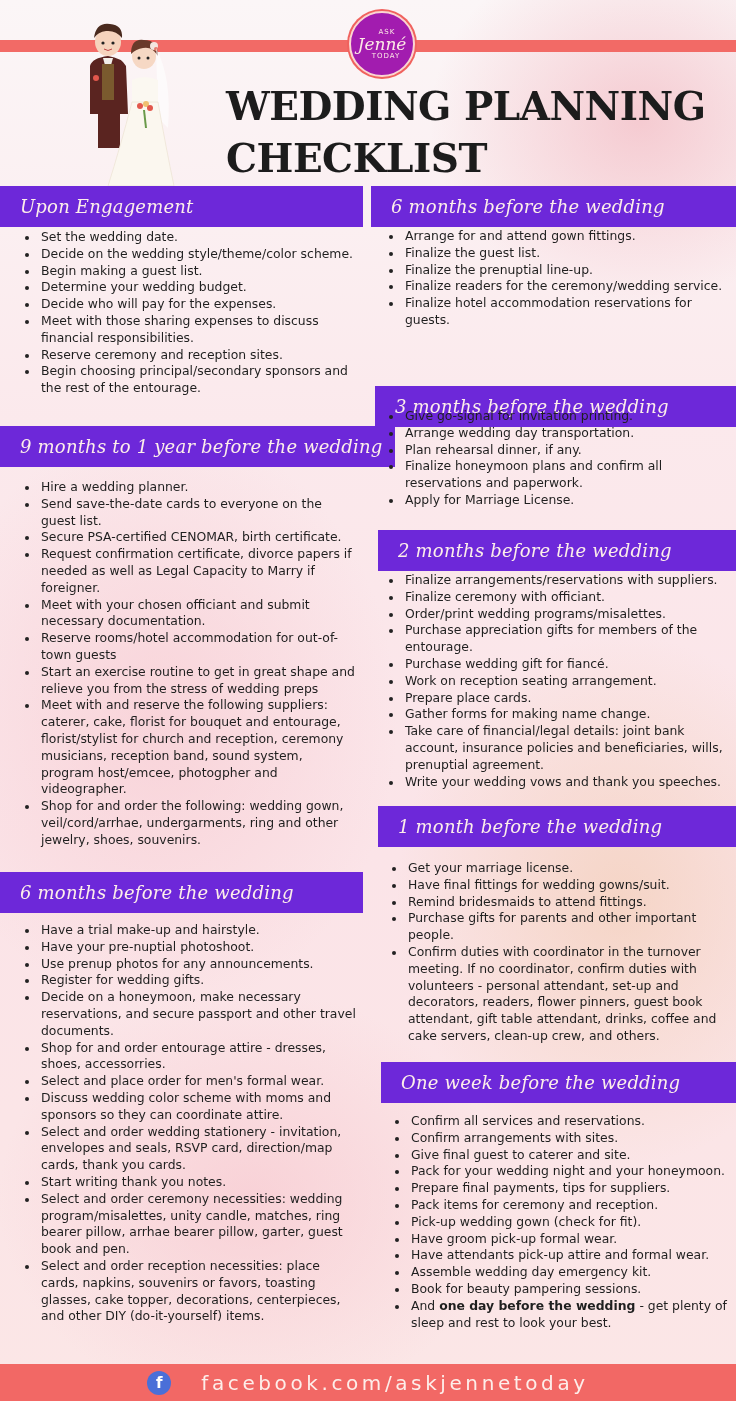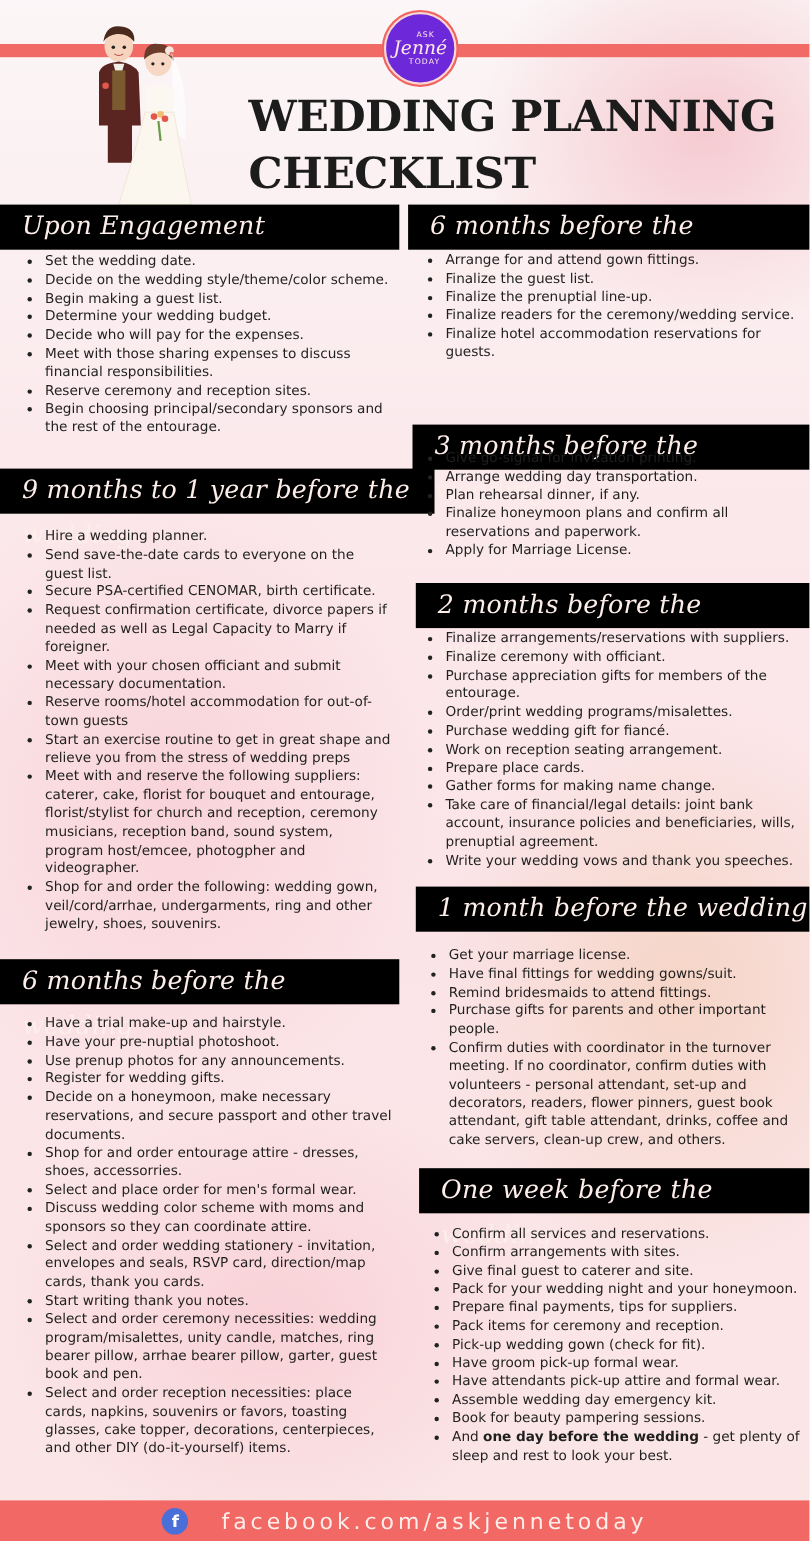--- a/index.html
+++ b/index.html
@@ -11,37 +11,37 @@
     background:
       radial-gradient(ellipse 300px 260px at 640px 120px, rgba(240,170,180,0.55), rgba(255,255,255,0) 70%),
       radial-gradient(ellipse 340px 420px at 160px 720px, rgba(245,190,198,0.45), rgba(255,255,255,0) 70%),
       radial-gradient(ellipse 320px 380px at 620px 900px, rgba(240,200,170,0.55), rgba(255,255,255,0) 70%),
       radial-gradient(ellipse 360px 300px at 250px 1200px, rgba(245,185,195,0.45), rgba(255,255,255,0) 70%),
       linear-gradient(180deg, #fbf6f7 0%, #fbe9ec 30%, #fbe4e8 60%, #fbe6e6 100%);
   }
   .top-stripe { position: absolute; left: 0; top: 40px; width: 736px; height: 12px; background: #f26a66; }
   .logo {
     position: absolute; left: 349px; top: 11px; width: 66px; height: 66px; border-radius: 50%;
-    background: #6d28d9; border: 2px solid #fbd6d2; box-shadow: 0 0 0 2px #f0625e;
+    background: #a21caf; border: 2px solid #fbd6d2; box-shadow: 0 0 0 2px #f0625e;
     display: flex; align-items: center; justify-content: center; flex-direction: column;
     color: #fde9e6;
   }
   .logo .l-ask { font-size: 7px; letter-spacing: 1px; margin-left: 10px; line-height: 8px; }
   .logo .l-jenne { font-family: "DejaVu Serif", serif; font-style: italic; font-size: 17px; line-height: 16px; }
   .logo .l-today { font-size: 7px; letter-spacing: 1px; line-height: 8px; margin-left: 8px; }
   .couple { position: absolute; left: 76px; top: 18px; width: 100px; height: 170px; }
   .title {
     position: absolute; left: 226px; top: 80px;
     font-family: "DejaVu Serif", serif; font-weight: bold; font-size: 39px; line-height: 52px;
     color: #1c1c1c; letter-spacing: -0.5px;
   }
   .section-header {
-    position: absolute; height: 41px; background: #000000;
+    position: absolute; height: 41px; background: #6d28d9;
     color: #fdeeea; font-family: "DejaVu Serif", serif; font-style: italic;
-    font-size: 23px; line-height: 41px; padding-left: 20px; letter-spacing: 0.2px;
+    font-size: 18px; line-height: 41px; padding-left: 20px; letter-spacing: 0.2px;
   }
   .list {
     position: absolute; list-style: none; font-size: 12.4px; line-height: 16.8px; color: #1f1f1f;
   }
   .list li { position: relative; padding-left: 22px; }
   .list li::before {
     content: ""; position: absolute; left: 6px; top: 7px; width: 4px; height: 4px; border-radius: 50%; background: #222;
   }
   .list b { font-weight: bold; }
   .footer {
@@ -154,22 +154,22 @@
   <li>Arrange wedding day transportation.</li>
   <li>Plan rehearsal dinner, if any.</li>
   <li>Finalize honeymoon plans and confirm all reservations and paperwork.</li>
   <li>Apply for Marriage License.</li>
 </ul>
 
 <div class="section-header" style="left:378px;top:530px;width:358px;">2 months before the wedding</div>
 <ul class="list" style="left:383px;top:572px;width:350px;">
   <li>Finalize arrangements/reservations with suppliers.</li>
   <li>Finalize ceremony with officiant.</li>
+  <li>Order/print wedding programs/misalettes.</li>
   <li>Purchase appreciation gifts for members of the entourage.</li>
-  <li>Order/print wedding programs/misalettes.</li>
   <li>Purchase wedding gift for fiancé.</li>
   <li>Work on reception seating arrangement.</li>
   <li>Prepare place cards.</li>
   <li>Gather forms for making name change.</li>
   <li>Take care of financial/legal details: joint bank account, insurance policies and beneficiaries, wills, prenuptial agreement.</li>
   <li>Write your wedding vows and thank you speeches.</li>
 </ul>
 
 <div class="section-header" style="left:378px;top:806px;width:358px;">1 month before the wedding</div>
 <ul class="list" style="left:386px;top:860px;width:348px;">

